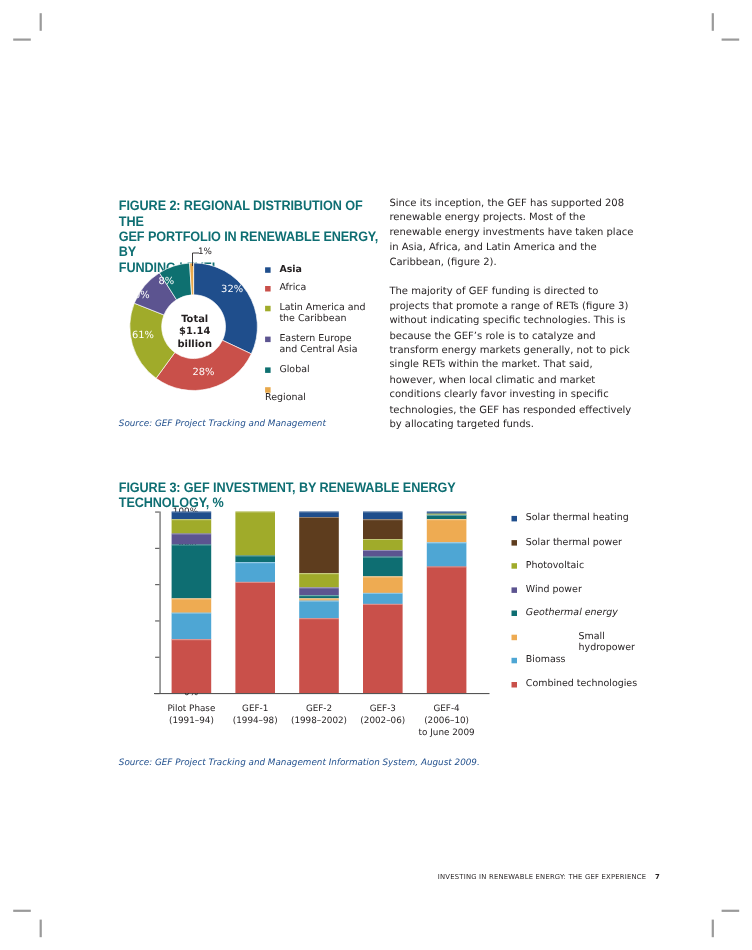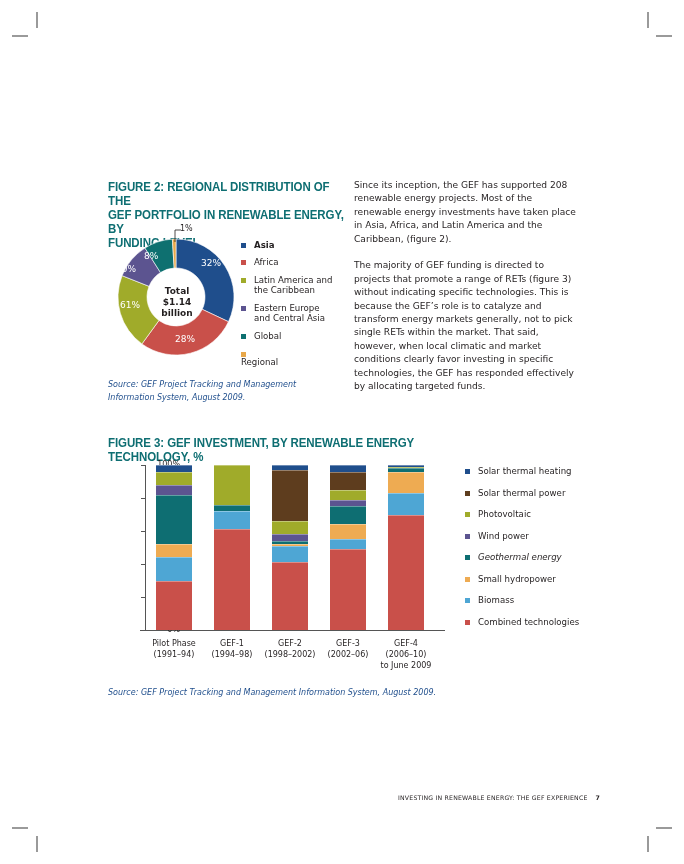--- a/index.html
+++ b/index.html
@@ -96,21 +96,20 @@
       <span class="legend-text">Global</span>
     </div>
   <div class="legend-item" style="top:109px;flex-direction:column;">
       <span class="legend-swatch" style="background:#e8a84a"></span>
       <span class="legend-text">Regional</span>
     </div>
 </div>
 
 <div class="source" style="left:108px; top:378px;">
   <div>Source: GEF Project Tracking and Management</div>
-  <div>Information System, August 2009.</div>
 </div>
 
 <div class="body-text">
   <p>Since its inception, the GEF has supported 208 renewable energy projects. Most of the renewable energy investments have taken place in Asia, Africa, and Latin America and the Caribbean, (figure 2).</p>
   <p>The majority of GEF funding is directed to projects that promote a range of RETs (figure 3) without indicating specific technologies. This is because the GEF’s role is to catalyze and transform energy markets generally, not to pick single RETs within the market. That said, however, when local climatic and market conditions clearly favor investing in specific technologies, the GEF has responded effectively by allocating targeted funds.</p>
 </div>
 
 <div class="fig-title" style="left:108px; top:436px; width:400px;">FIGURE 3: GEF INVESTMENT, BY RENEWABLE ENERGY TECHNOLOGY, %</div>
 
 <div id="bar-chart" style="position:absolute; left:0; top:0; width:684px; height:700px;">
@@ -209,21 +208,21 @@
       <span class="legend-text">Photovoltaic</span>
     </div>
   <div class="legend-item" style="top:64.5px;justify-content:space-between;">
       <span class="legend-swatch" style="background:#5c5490"></span>
       <span class="legend-text">Wind power</span>
     </div>
   <div class="legend-item" style="top:86px;font-style:italic;">
       <span class="legend-swatch" style="background:#0e6e72"></span>
       <span class="legend-text">Geothermal energy</span>
     </div>
-  <div class="legend-item" style="top:107.5px;">
+  <div class="legend-item" style="top:107.5px;gap:48px;">
       <span class="legend-swatch" style="background:#eeab52"></span>
       <span class="legend-text">Small hydropower</span>
     </div>
   <div class="legend-item" style="top:129px;">
       <span class="legend-swatch" style="background:#4ea6d4"></span>
       <span class="legend-text">Biomass</span>
     </div>
   <div class="legend-item" style="top:150.5px;">
       <span class="legend-swatch" style="background:#c9504a"></span>
       <span class="legend-text">Combined technologies</span>

